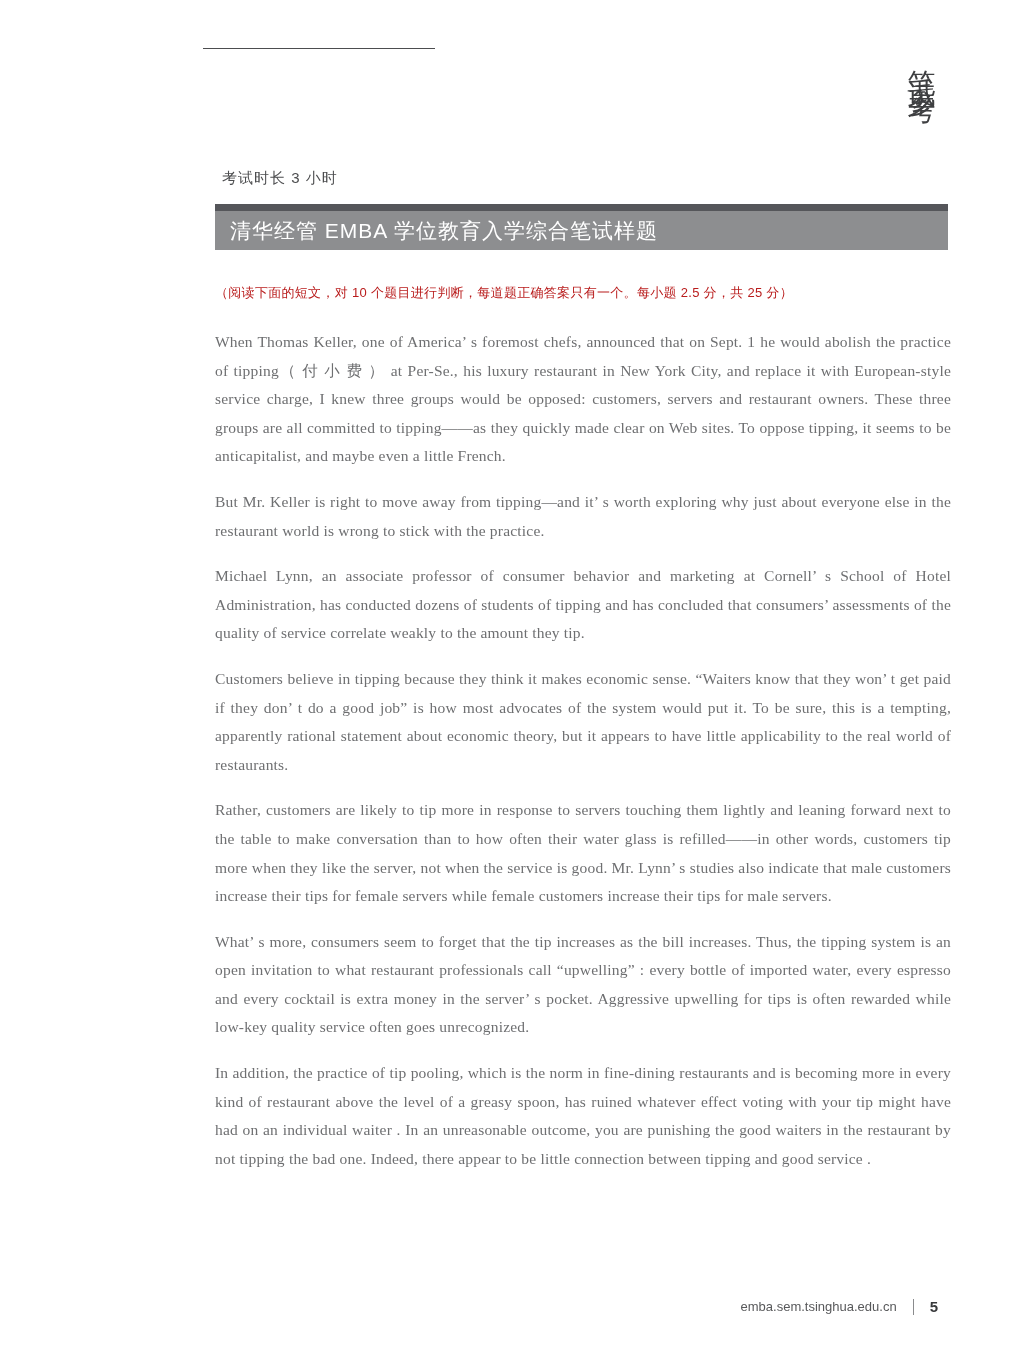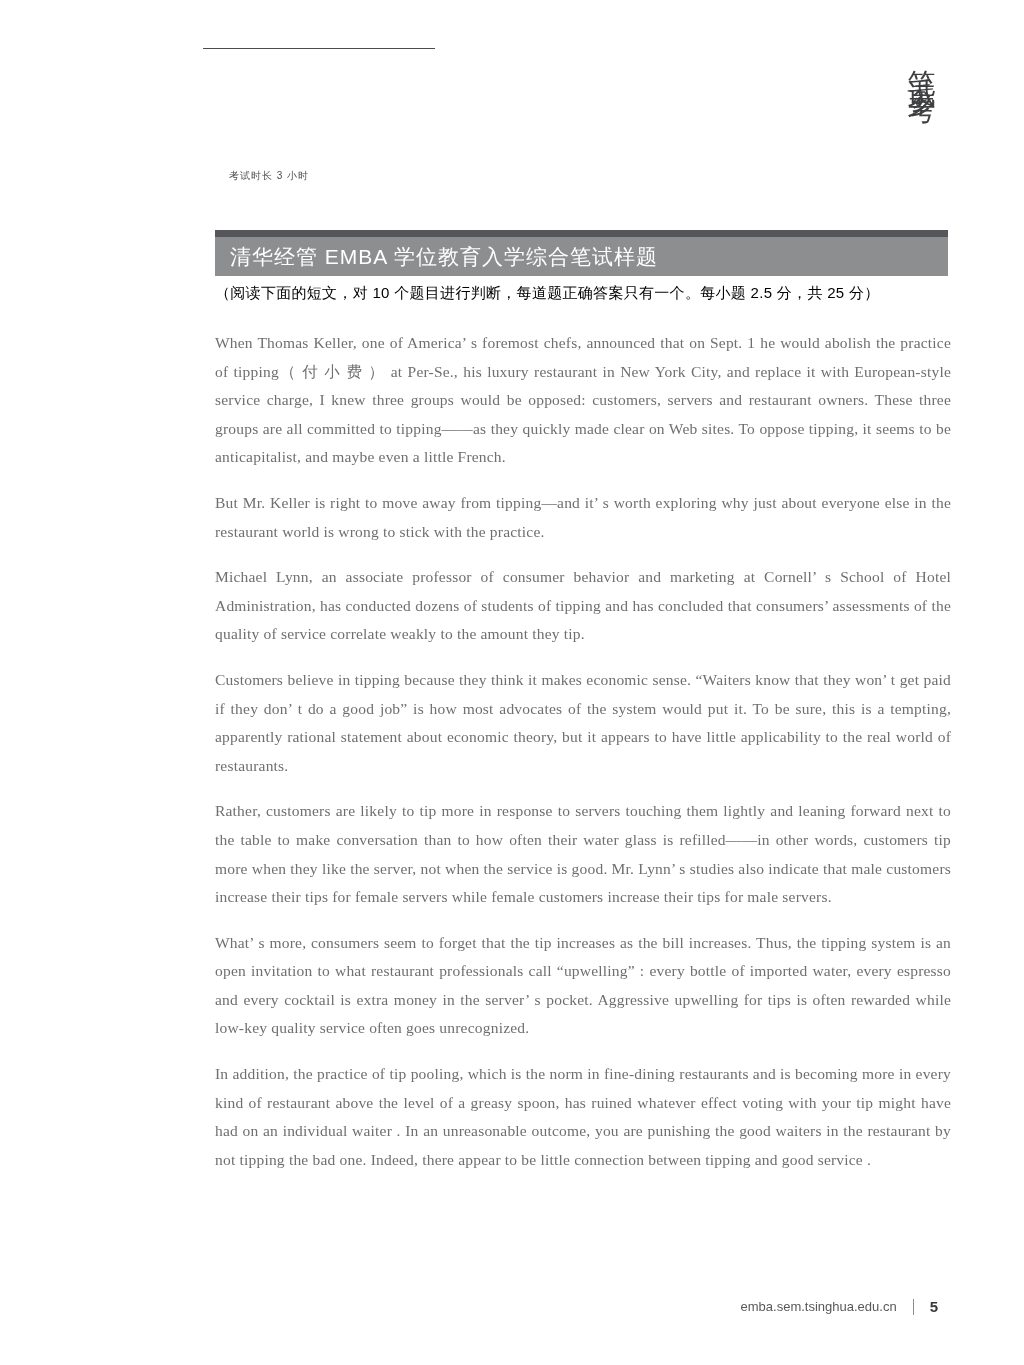--- a/index.html
+++ b/index.html
@@ -46,29 +46,28 @@
     font-size: 28px;
     letter-spacing: 9px;
     color: #3e3f41;
     font-weight: 500;
   }
 
   
   .duration {
     position: absolute;
     left: 222px; top: 169px;
-    font-size: 10px;
+    font-size: 15px;
     color: #4c4d4f;
     letter-spacing: 1px;
-    margin-left: 7px;
   }
   .banner {
     position: absolute;
     left: 215px; top: 204px;
-    width: 733px; height: 54px; margin-top: 26px;
+    width: 733px; height: 54px;
   }
   .banner .strip { height: 7px; }
   .banner .body {
     height: 39px;
     display: flex;
     align-items: center;
     padding-left: 15px;
     color: #ffffff;
     font-size: 21px;
     letter-spacing: 1px;
@@ -82,22 +81,22 @@
     color: #6e6f71;
   }
   .section-heading {
     font-size: 19px;
     font-weight: bold;
     color: #2f3032;
     letter-spacing: 0.5px;
     margin: 0 0 10px 0;
   }
   .section-note {
-    font-size: 15px;
-    color: #000000;
+    font-size: 13px;
+    color: #b91c1c;
     letter-spacing: 0.3px;
     margin: 0 0 26px 0;
   }
   .body-text p {
     margin: 0 0 17px 0;
     font-size: 15.5px;
     line-height: 28.6px;
     text-align: justify;
     color: #6e6f71;
     letter-spacing: 0.2px;

